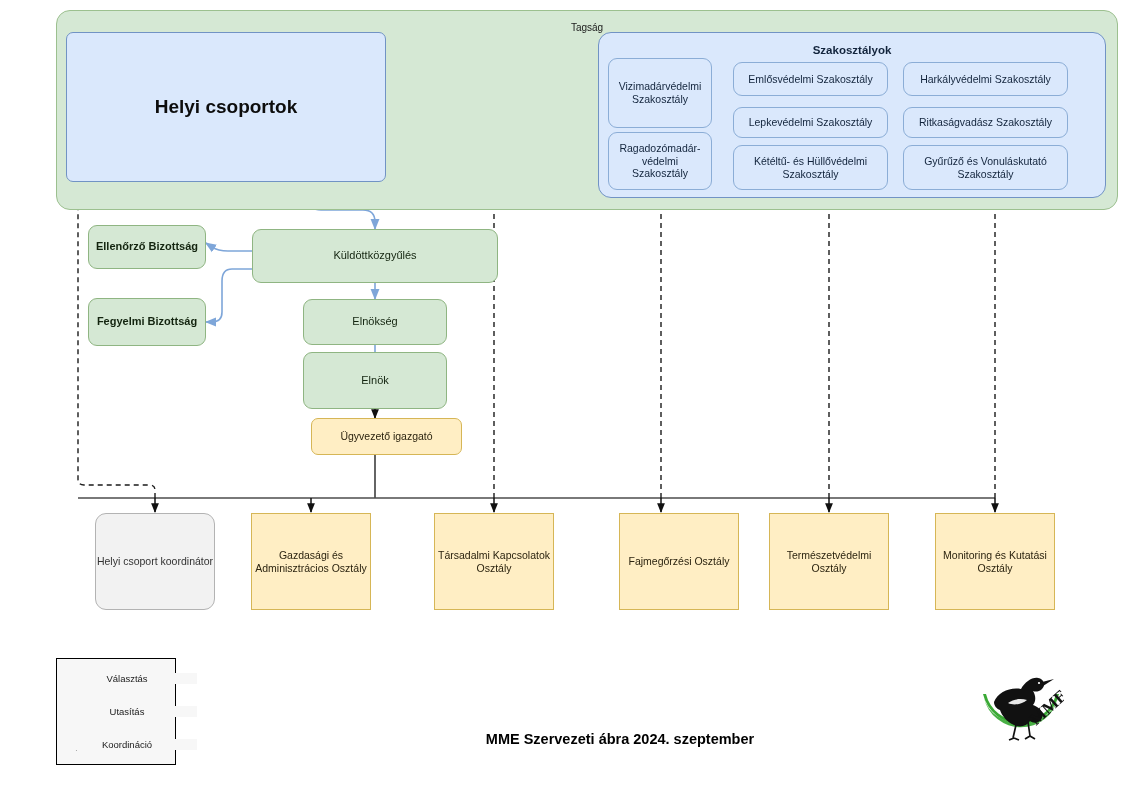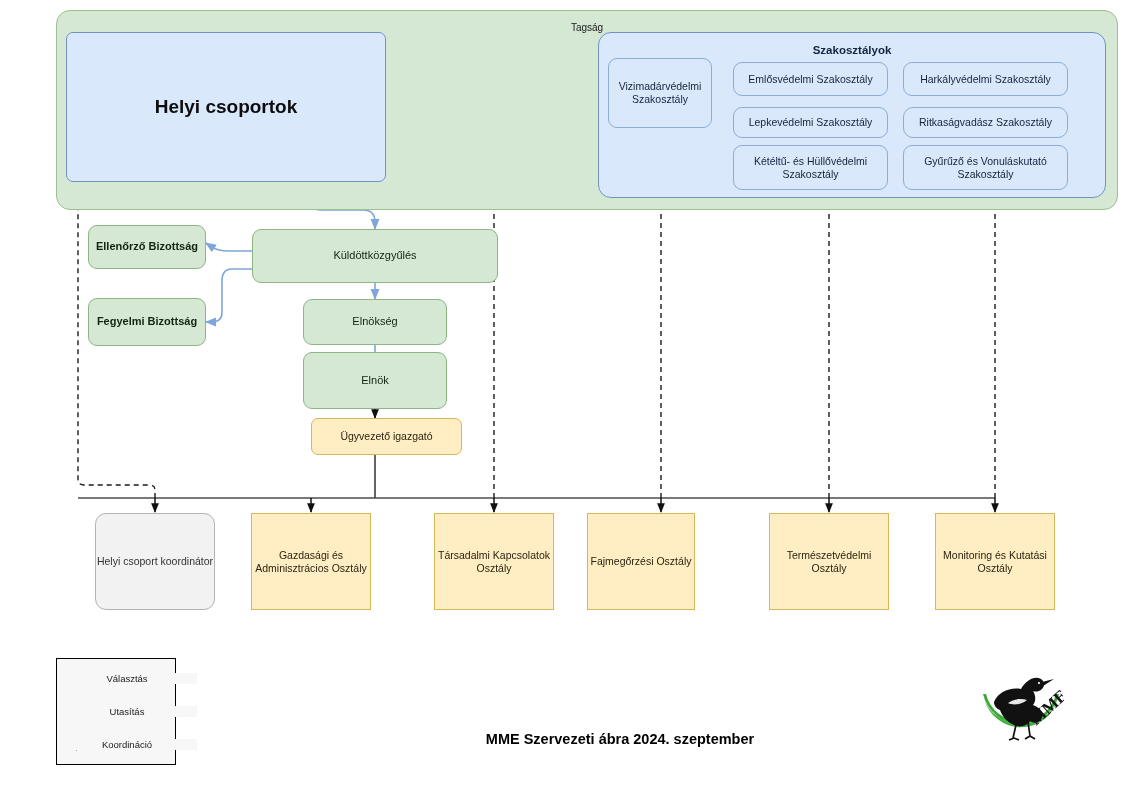--- a/index.html
+++ b/index.html
@@ -233,48 +233,49 @@
   </div>
 
   <div class="node blue big" style="left:66px; top:32px; width:320px; height:150px;">Helyi csoportok</div>
 
 
   <div class="node dept-wrap" style="left:598px; top:32px; width:508px; height:166px;">
     <span class="dept-wrap-title">Szakosztályok</span>
   </div>
 
   <div class="node dept" style="left:608px; top:58px; width:104px; height:70px;">Vizimadárvédelmi Szakosztály</div>
+  <div class="node dept" style="left:608px; top:132px; width:104px; height:58px;">Ragadozómadár-védelmi Szakosztály</div>
 
   <div class="node dept" style="left:733px; top:62px; width:155px; height:34px;">Emlősvédelmi Szakosztály</div>
   <div class="node dept" style="left:733px; top:107px; width:155px; height:31px;">Lepkevédelmi Szakosztály</div>
   <div class="node dept" style="left:733px; top:145px; width:155px; height:45px;">Kétéltű- és Hüllővédelmi Szakosztály</div>
 
   <div class="node dept" style="left:903px; top:62px; width:165px; height:34px;">Harkályvédelmi Szakosztály</div>
-  <div class="node dept" style="left:903px; top:107px; width:165px; height:31px;border-radius:10px;">Ritkaságvadász Szakosztály</div>
+  <div class="node dept" style="left:903px; top:107px; width:165px; height:31px;">Ritkaságvadász Szakosztály</div>
   <div class="node dept" style="left:903px; top:145px; width:165px; height:45px;">Gyűrűző és Vonuláskutató Szakosztály</div>
 
   <div class="node green bold-ish" style="left:88px; top:225px; width:118px; height:44px;">Ellenőrző Bizottság</div>
 
   <div class="node green bold-ish" style="left:88px; top:298px; width:118px; height:48px;">Fegyelmi Bizottság</div>
 
   <div class="node green" style="left:252px; top:229px; width:246px; height:54px;">Küldöttközgyűlés</div>
 
   <div class="node green" style="left:303px; top:299px; width:144px; height:46px;">Elnökség</div>
 
   <div class="node green" style="left:303px; top:352px; width:144px; height:57px;">Elnök</div>
 
   <div class="node yellow rounded" style="left:311px; top:418px; width:151px; height:37px;">Ügyvezető igazgató</div>
 
   <div class="node grey" style="left:95px; top:513px; width:120px; height:97px;">Helyi csoport koordinátor</div>
 
   <div class="node yellow" style="left:251px; top:513px; width:120px; height:97px;">Gazdasági és Adminisztrácios Osztály</div>
 
   <div class="node yellow" style="left:434px; top:513px; width:120px; height:97px;">Társadalmi Kapcsolatok Osztály</div>
 
-  <div class="node yellow" style="left:587px; top:513px; width:108px; height:97px;">Fajmegőrzési Osztály</div>
+  <div class="node yellow" style="left:619px; top:513px; width:120px; height:97px;">Fajmegőrzési Osztály</div>
 
   <div class="node yellow" style="left:769px; top:513px; width:120px; height:97px;">Természetvédelmi Osztály</div>
 
   <div class="node yellow" style="left:935px; top:513px; width:120px; height:97px;">Monitoring és Kutatási Osztály</div>
 
   <div id="legend">
 
     <div class="legend-row" style="top:10px;">
       <svg width="140" height="22" viewBox="0 0 140 22">
         <line x1="18" y1="11" x2="124" y2="11" stroke="#7ea6d9" stroke-width="1.6"></line>

